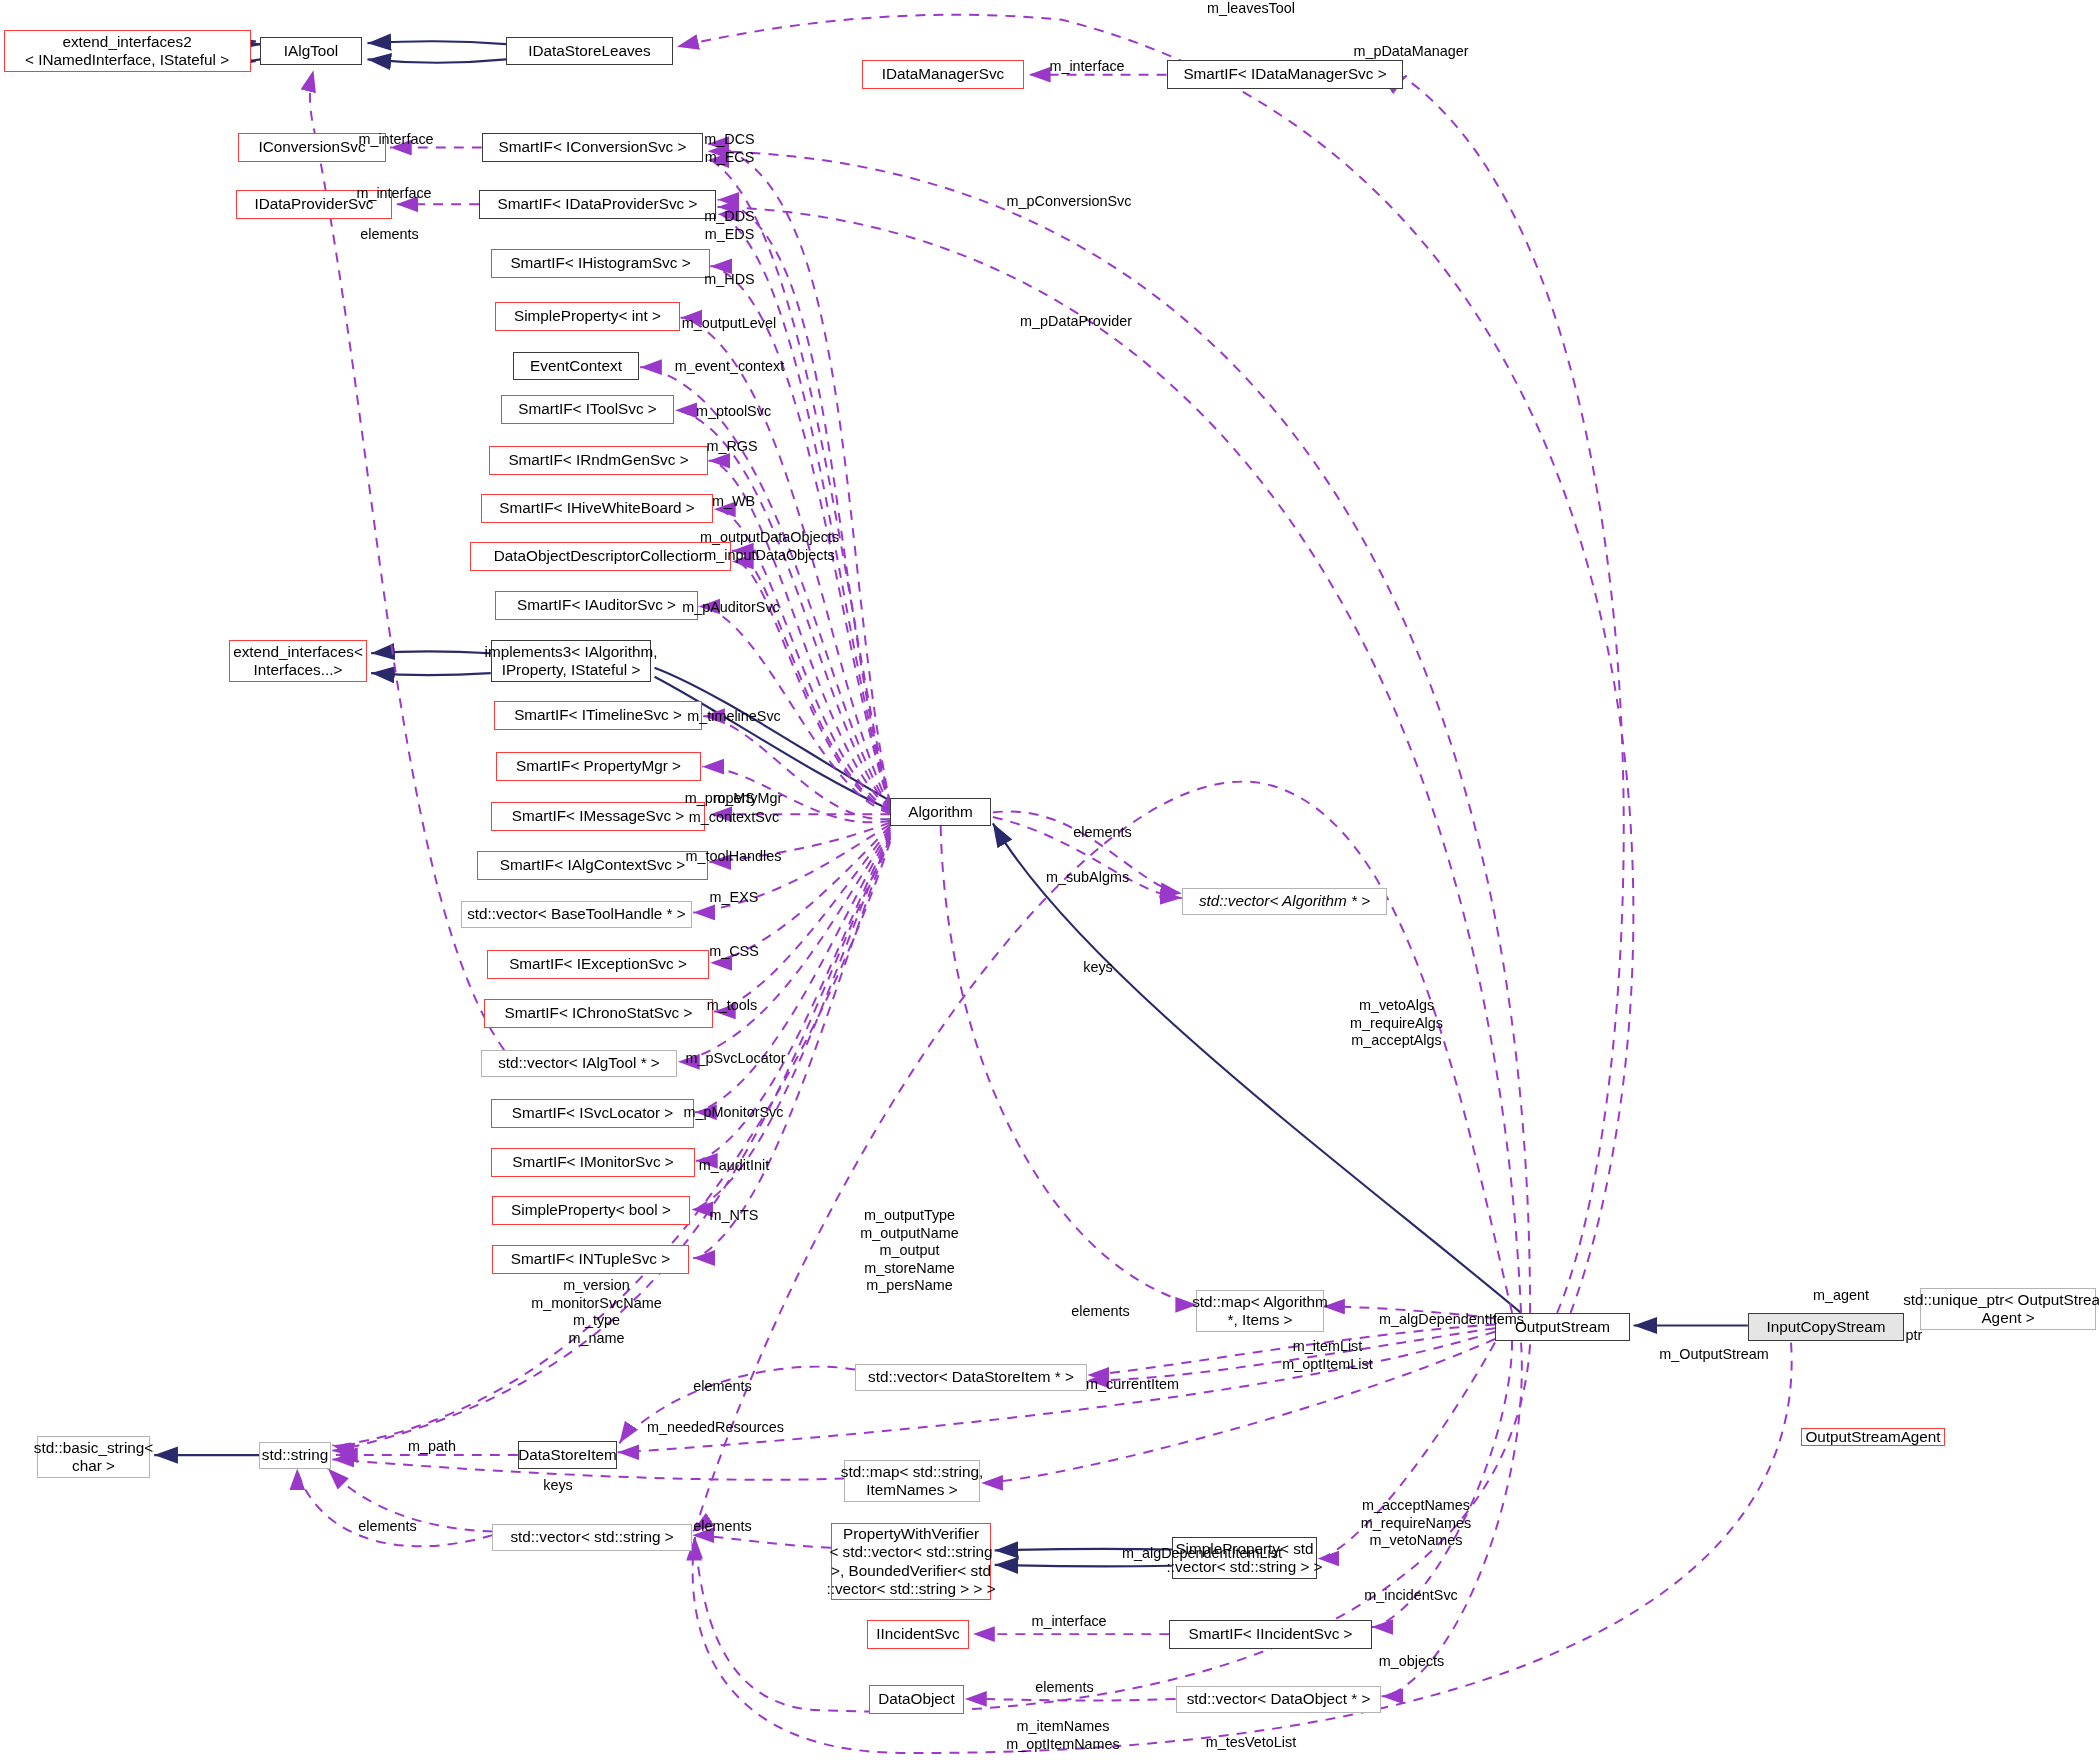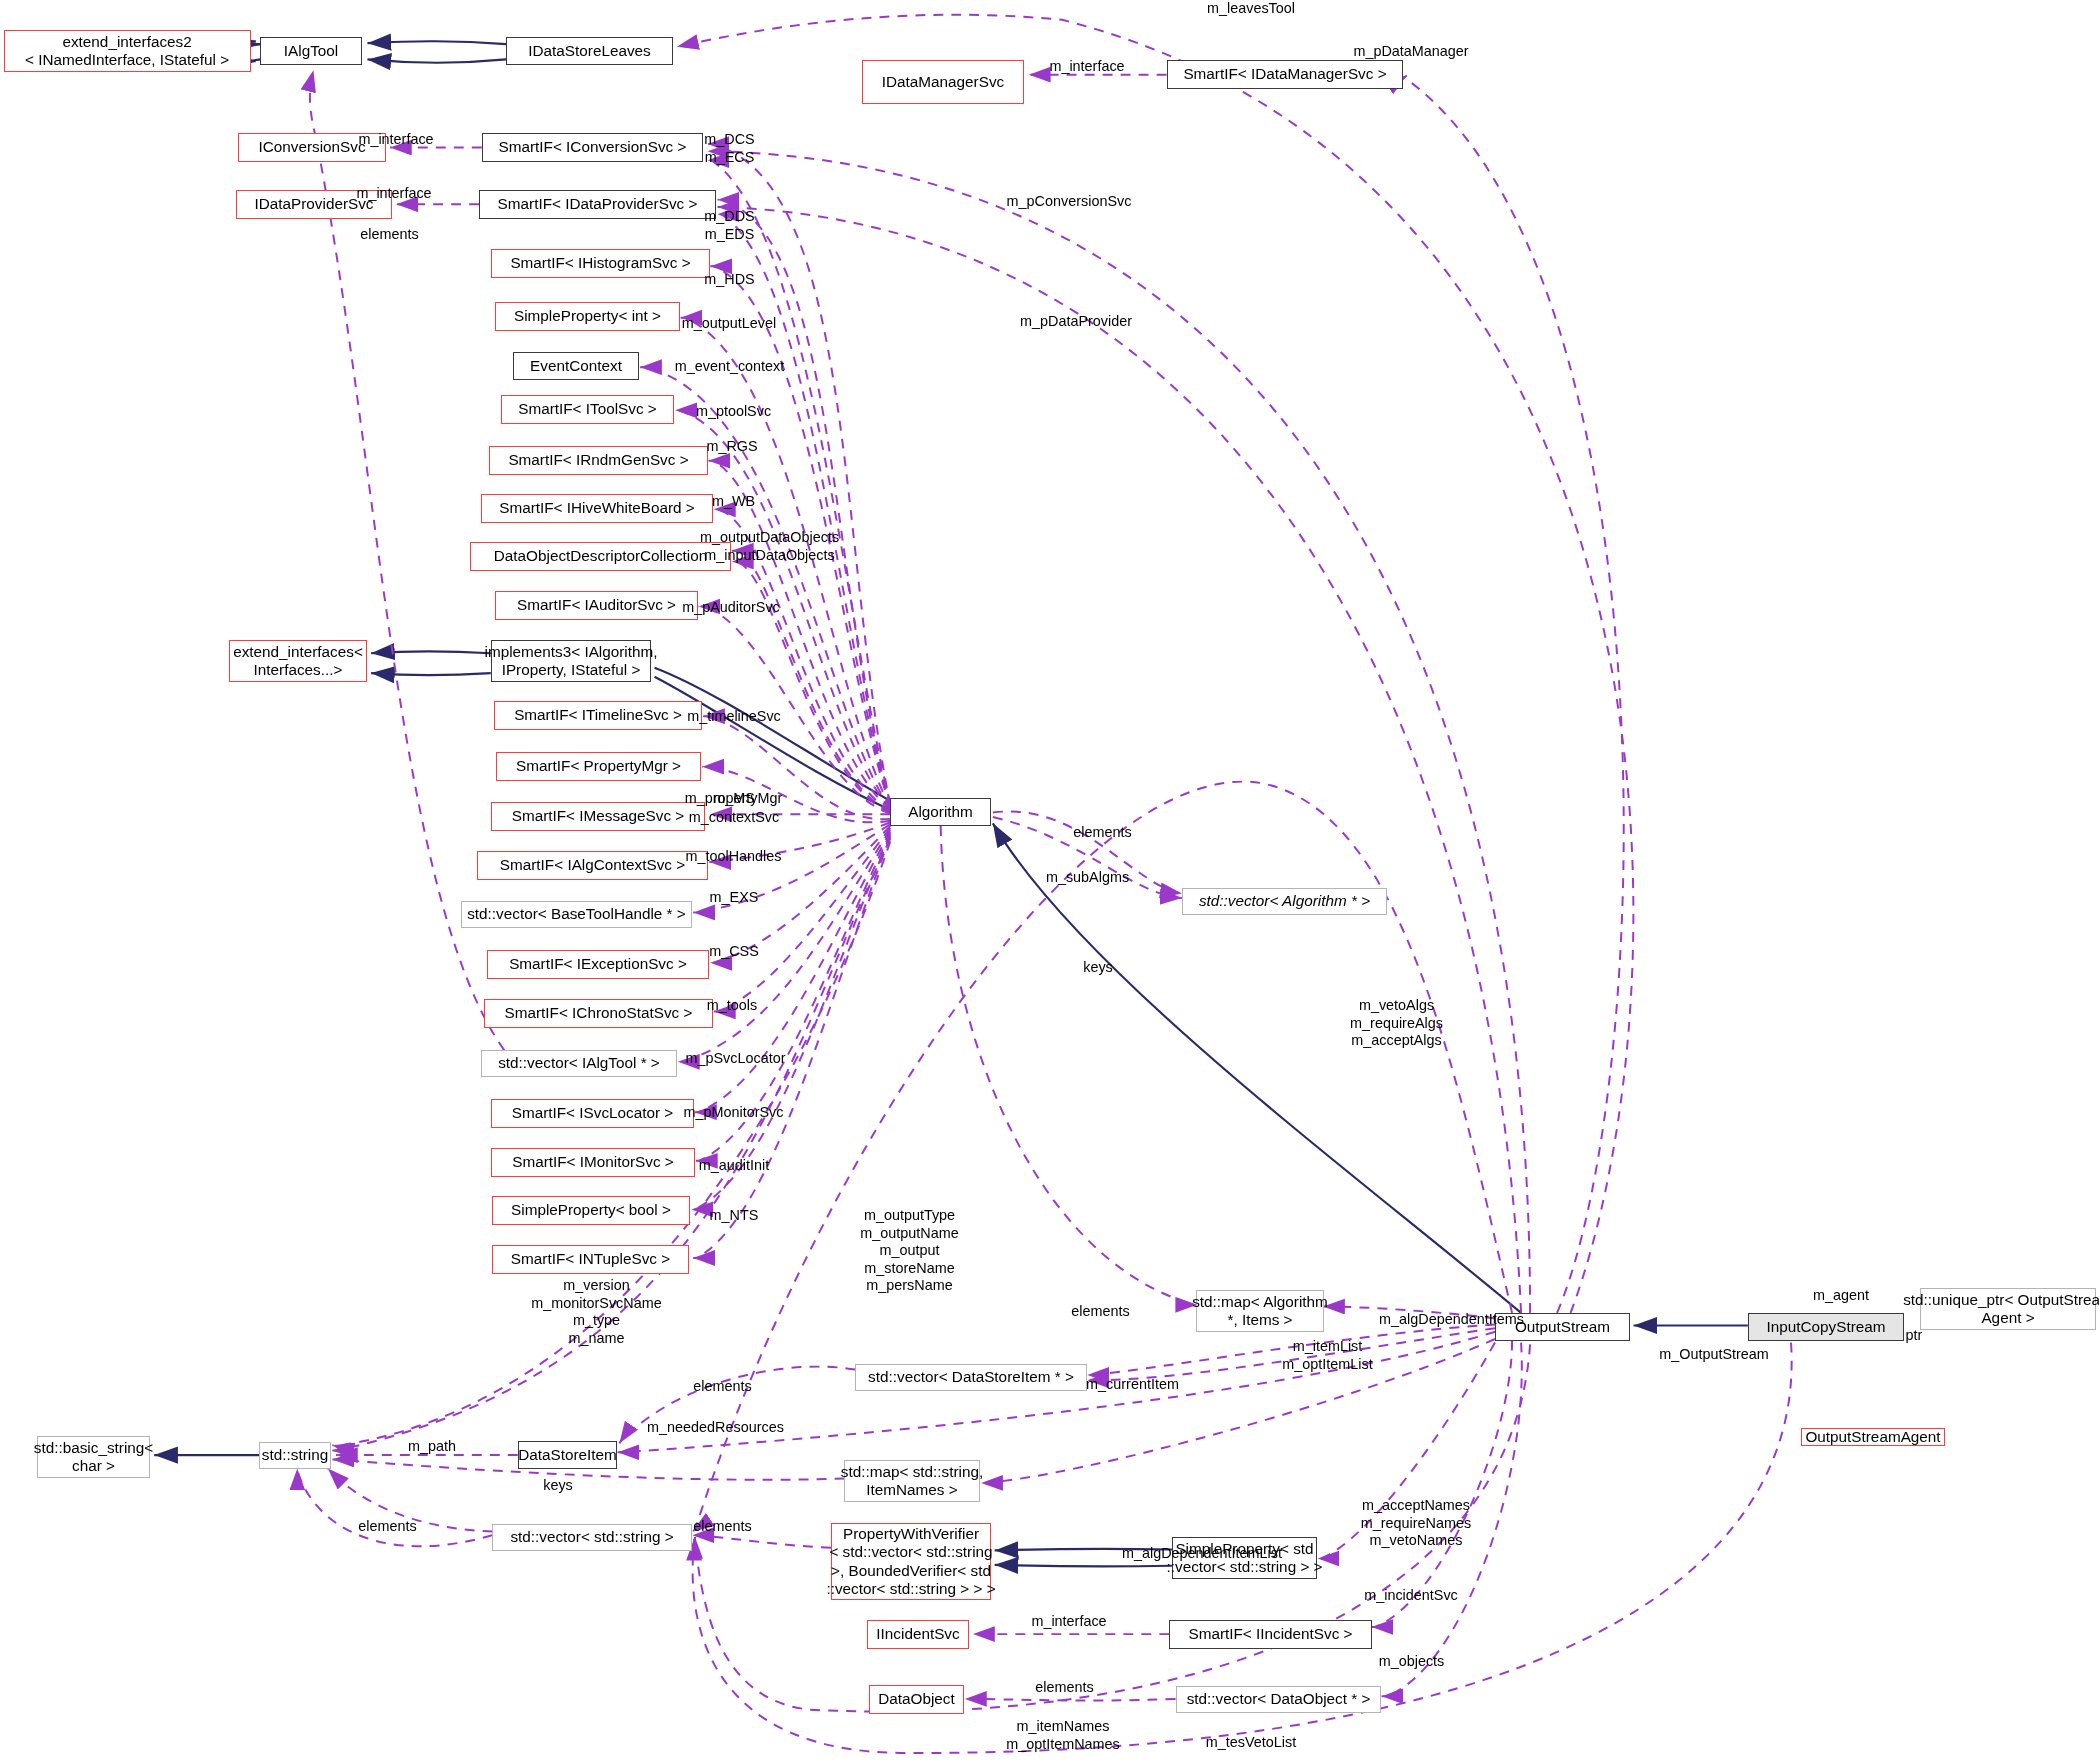--- a/index.html
+++ b/index.html
@@ -186,21 +186,21 @@
 
       <path d="M1990,1492 C2010,1800 1600,1952 1000,1948 C800,1946 760,1820 771,1714 L771,1710"></path>
     </g>
   </svg>
 
   <div id="nodes-host">
       <div class="node n-red" style="left: 3.6px; top: 30px; width: 247px; height: 42px;">extend_interfaces2
 &lt; INamedInterface, IStateful &gt;</div>
       <div class="node n-black" style="left: 260px; top: 37px; width: 102px; height: 28px;">IAlgTool</div>
       <div class="node n-black" style="left: 506px; top: 37px; width: 167px; height: 28px;">IDataStoreLeaves</div>
-      <div class="node n-red" style="left: 862px; top: 60px; width: 162px; height: 44px;">IDataManagerSvc</div>
+      <div class="node n-red" style="left: 862px; top: 60px; width: 162px; height: 29px;">IDataManagerSvc</div>
       <div class="node n-black" style="left: 1167px; top: 60px; width: 236px; height: 29px;">SmartIF&lt; IDataManagerSvc &gt;</div>
       <div class="node n-red" style="left: 238px; top: 133px; width: 148px; height: 29px;">IConversionSvc</div>
       <div class="node n-black" style="left: 482px; top: 133px; width: 221px; height: 29px;">SmartIF&lt; IConversionSvc &gt;</div>
       <div class="node n-red" style="left: 236px; top: 190px; width: 156px; height: 29px;">IDataProviderSvc</div>
       <div class="node n-black" style="left: 479px; top: 190px; width: 237px; height: 29px;">SmartIF&lt; IDataProviderSvc &gt;</div>
       <div class="node n-red" style="left: 491px; top: 249px; width: 219px; height: 29px;">SmartIF&lt; IHistogramSvc &gt;</div>
       <div class="node n-red" style="left: 495px; top: 302px; width: 185px; height: 29px;">SimpleProperty&lt; int &gt;</div>
       <div class="node n-black" style="left: 513px; top: 352px; width: 126px; height: 28px;">EventContext</div>
       <div class="node n-red" style="left: 501px; top: 395px; width: 173px; height: 29px;">SmartIF&lt; IToolSvc &gt;</div>
       <div class="node n-red" style="left: 489px; top: 446px; width: 219px; height: 29px;">SmartIF&lt; IRndmGenSvc &gt;</div>

